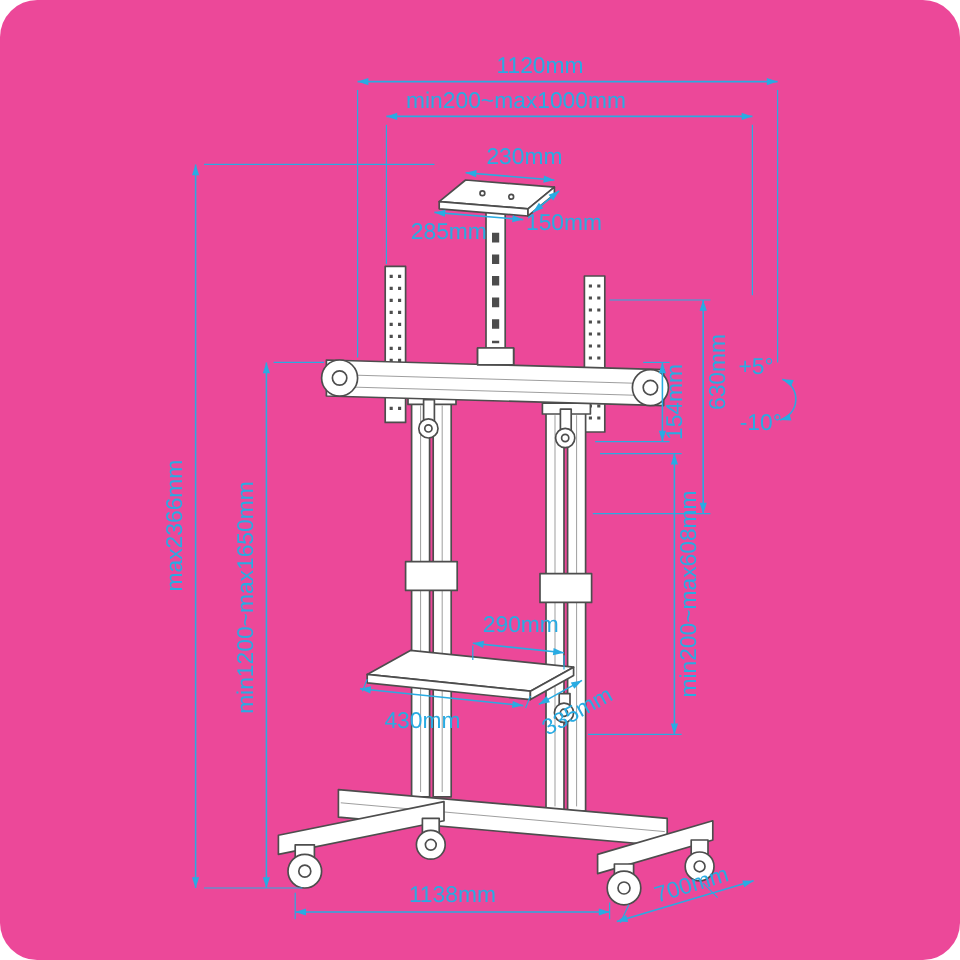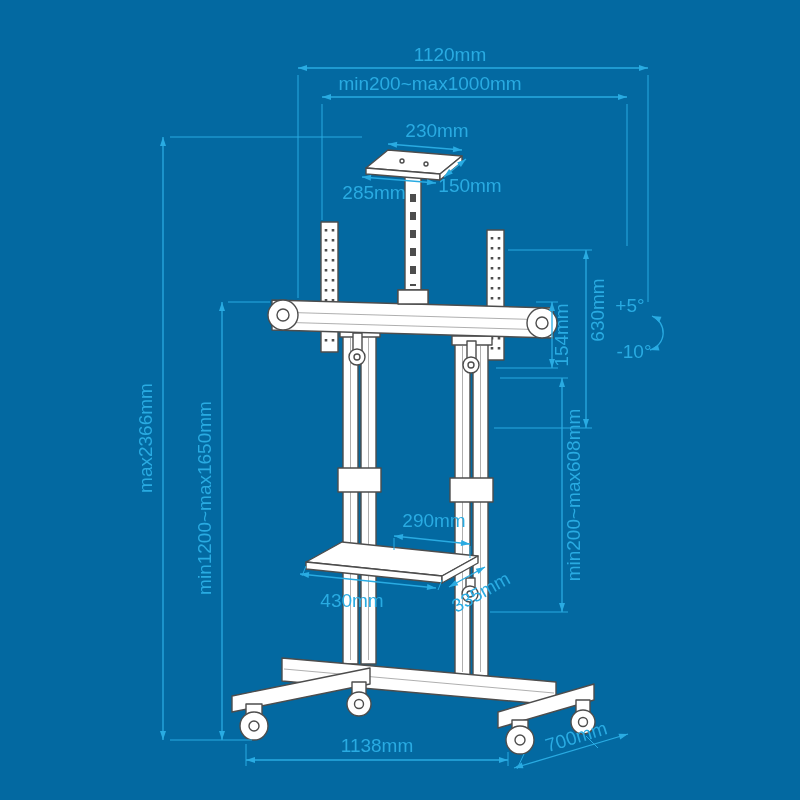--- a/index.html
+++ b/index.html
@@ -1,17 +1,17 @@
 <!DOCTYPE html>
 <html><head>
 <meta charset="utf-8">
 <style>
   html,body{margin:0;padding:0;background:#ffffff;}
-  .page{position:relative;width:800px;height:800px;background:#0369a1;overflow:hidden;
-        font-family:"Liberation Sans",sans-serif;}
+  .page{position:relative;width:800px;height:800px;background:#ec4899;overflow:hidden;
+        font-family:"Liberation Sans",sans-serif;border-radius:31px;}
   svg{display:block;}
   .struct{stroke:#4d4d4d;stroke-width:1.4;fill:#ffffff;stroke-linejoin:round;stroke-linecap:round;}
   .groove{stroke:#9a9a9a;stroke-width:0.8;fill:none;}
   .holes{stroke:#4d4d4d;stroke-width:2.6;stroke-dasharray:2.6 7.4;fill:none;}
   .slots{stroke:#4d4d4d;stroke-width:6;stroke-dasharray:8 10;fill:none;}
   .dim{stroke:#29abe2;stroke-width:1.3;fill:none;}
   .ext{stroke:#29abe2;stroke-width:1.0;fill:none;}
   .dt{fill:#29abe2;font-family:"Liberation Sans",sans-serif;font-size:19px;}
 </style>
 </head>

